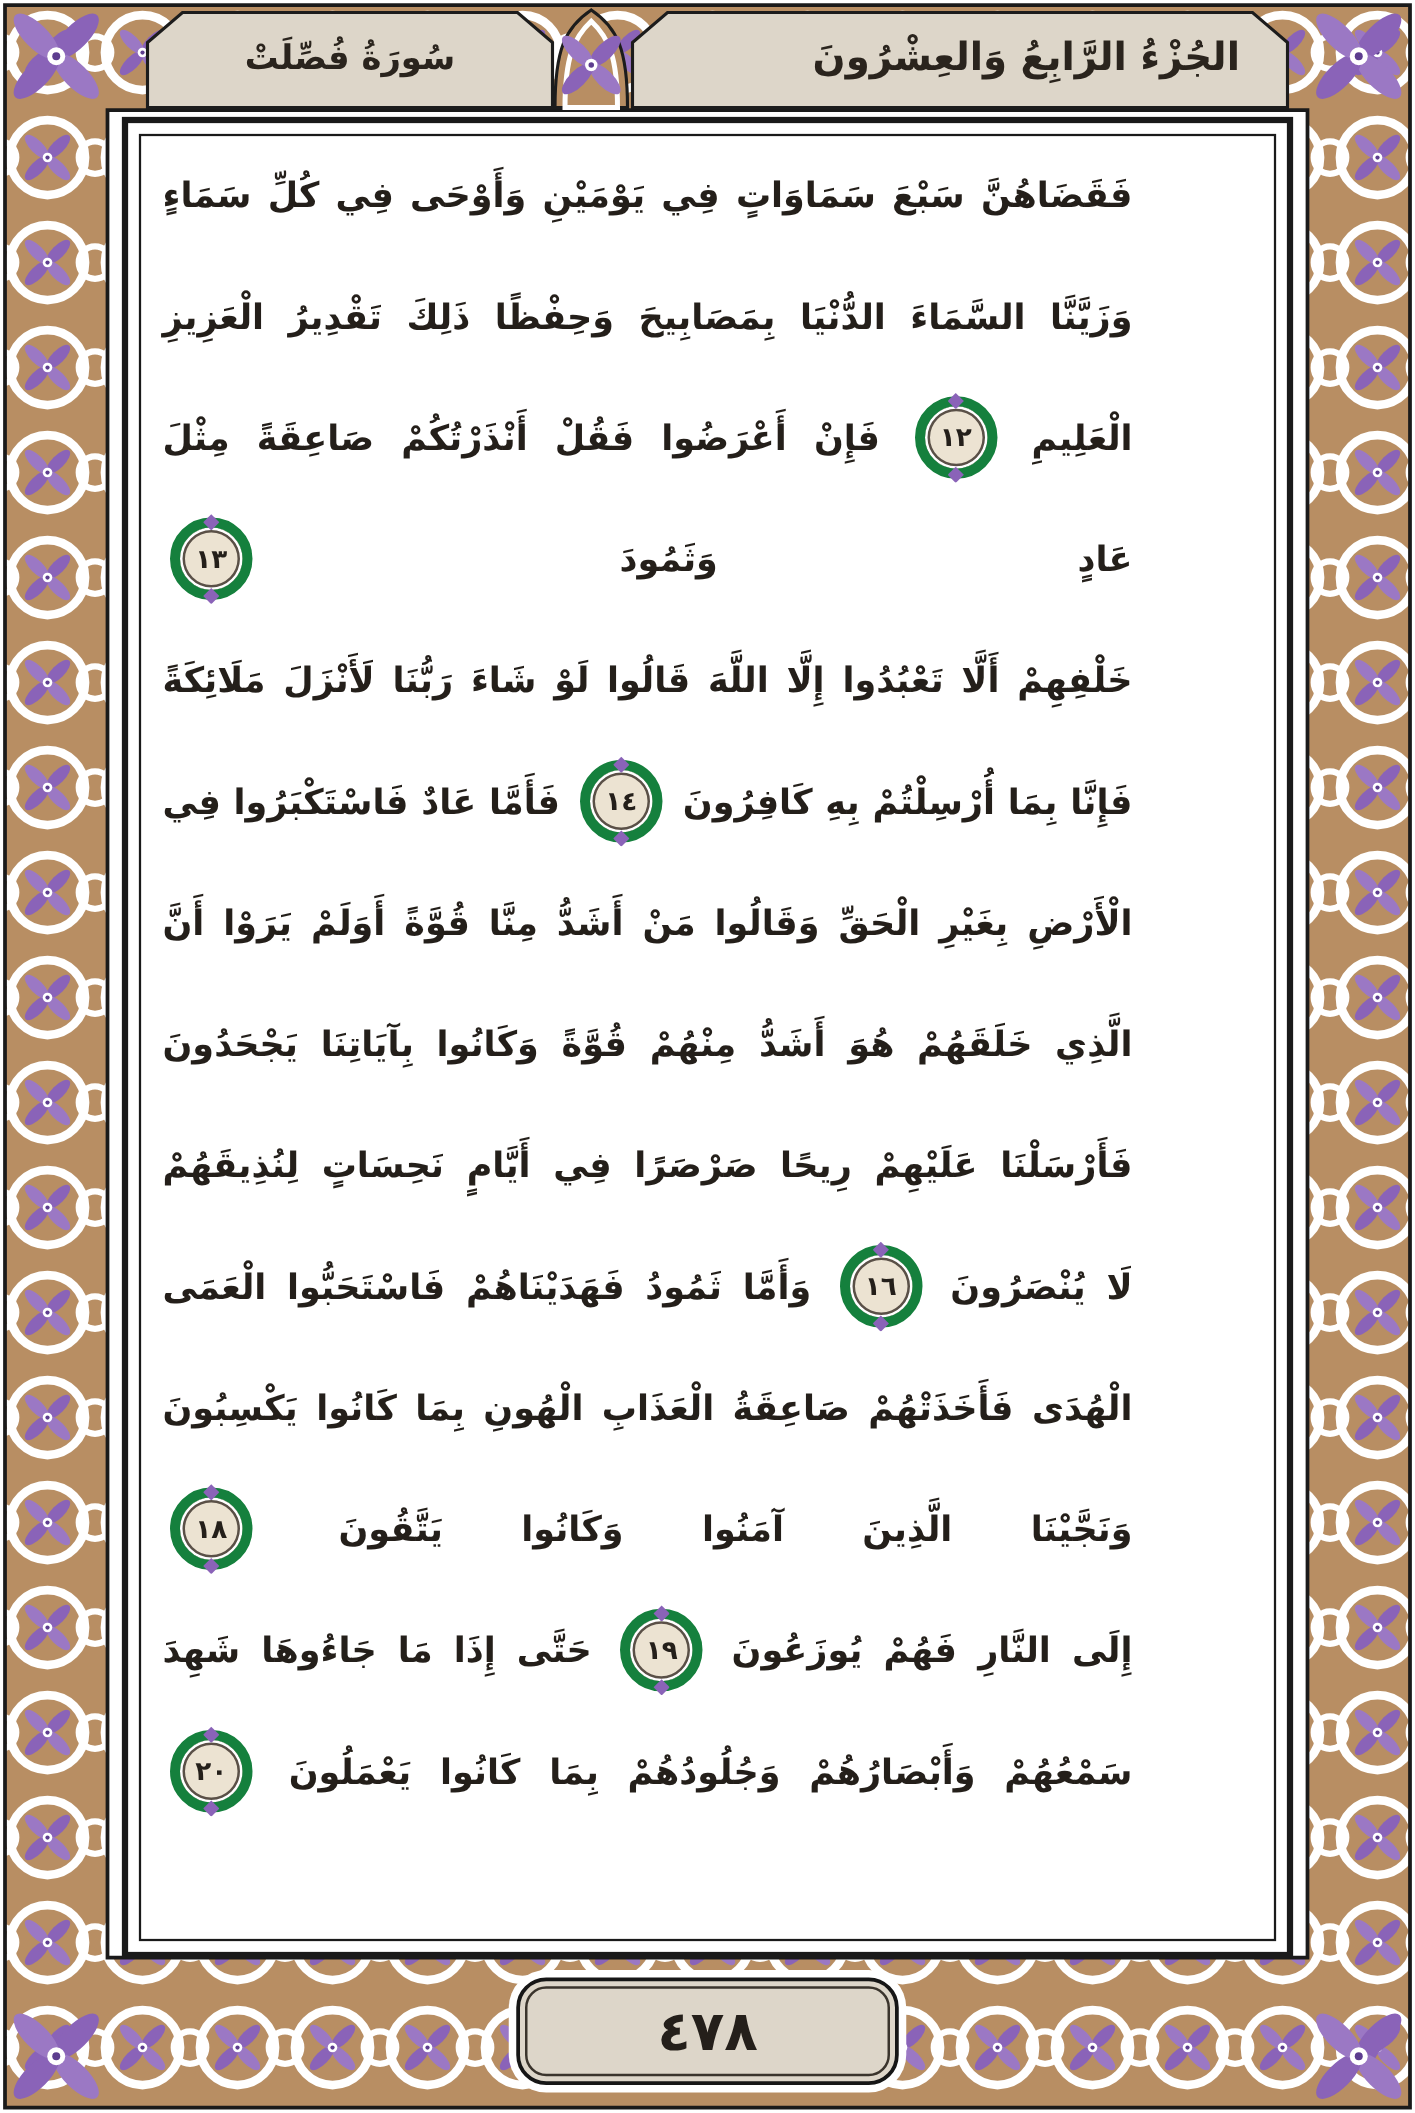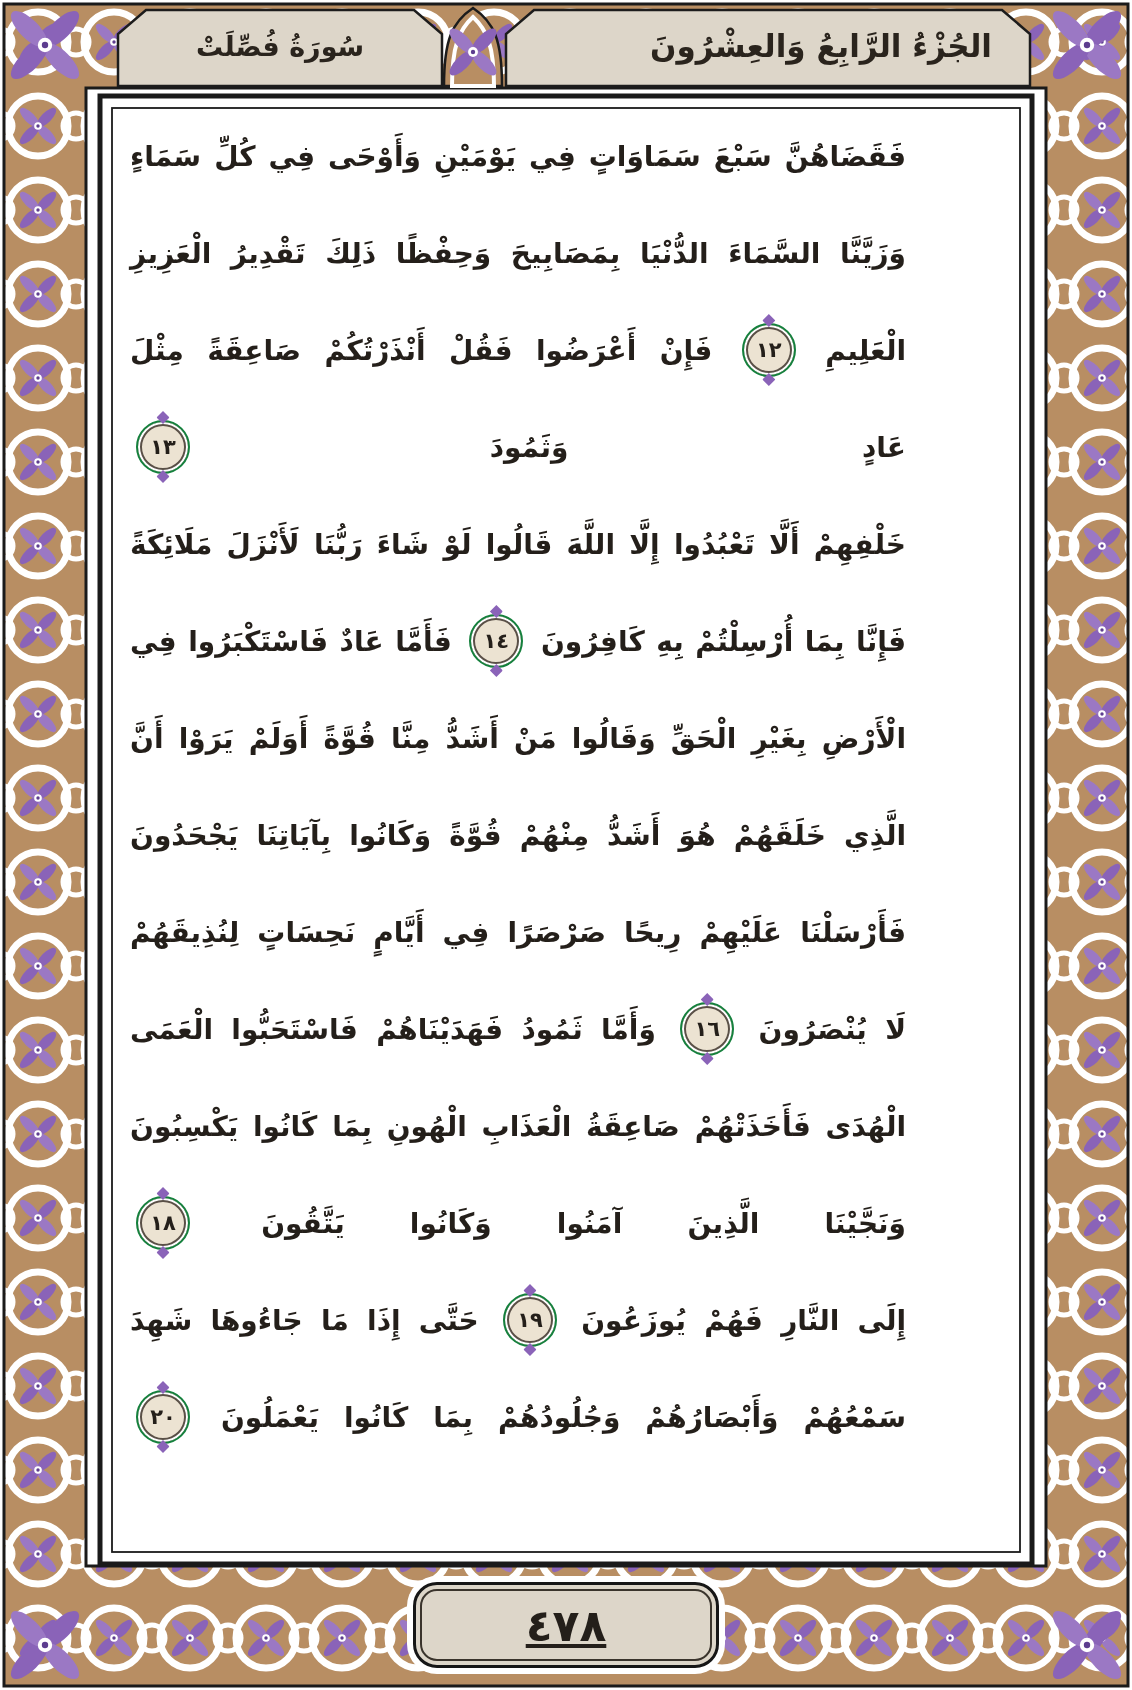--- a/index.html
+++ b/index.html
@@ -10,35 +10,35 @@
        font-weight:bold;color:#2a241d;}
   #hdr-juz{left:506px;top:12px;width:600px;height:68px;font-size:31px;margin-left:15px;}
   #hdr-surah{left:118px;top:12px;width:324px;height:68px;font-size:27px;}
   #quran-text{position:absolute;left:112px;top:106px;width:812px;height:1456px;
               direction:rtl;padding:0;}
   .line{height:97px;line-height:97px;padding:0 18px;text-align:justify;text-align-last:justify;
         font-size:28px;font-weight:bold;white-space:normal;overflow:hidden;}
   .t{vertical-align:middle;}
   .marker{display:inline-flex;align-items:center;justify-content:center;
           width:50px;height:50px;border-radius:50%;background:#ece3d2;
-          border:2px solid #15803d;
+          border:8px solid #15803d;
           box-shadow:inset 0 0 0 2px #ffffff, inset 0 0 0 4px #5a5047;
           position:relative;vertical-align:middle;margin:0 6px;line-height:normal;}
   .marker::before,.marker::after{content:"";position:absolute;left:50%;
           transform:translateX(-50%);width:13px;height:13px;background:#8a63b8;
           clip-path:polygon(50% 0,100% 50%,50% 100%,0 50%);}
   .marker::before{top:-11px;}
   .marker::after{bottom:-11px;}
   .num{font-size:21px;font-weight:bold;color:#241f1a;}
   #cartouche{position:absolute;left:50%;top:1582px;transform:translateX(-50%);
         width:300px;height:80px;background:#ddd6c9;border:3px solid #161616;
         border-radius:24px;box-shadow:0 0 0 6px #ffffff;
         outline:2px solid #3a342c;outline-offset:-9px;
         display:flex;align-items:center;justify-content:center;}
-  #page-number{font-size:44px;font-weight:bold;color:#241f1a;text-decoration:underline;}
+  #page-number{font-size:44px;font-weight:bold;color:#241f1a;}
 </style>
 </head>
 <body>
 
 <div id="page">
 
   <svg id="border-svg" viewBox="0 0 1132 1690" xmlns="http://www.w3.org/2000/svg">
     <defs>
       <g id="flw">
         <ellipse rx="6" ry="15" transform="rotate(45) translate(0,-14)" fill="#8a63b8"></ellipse>

